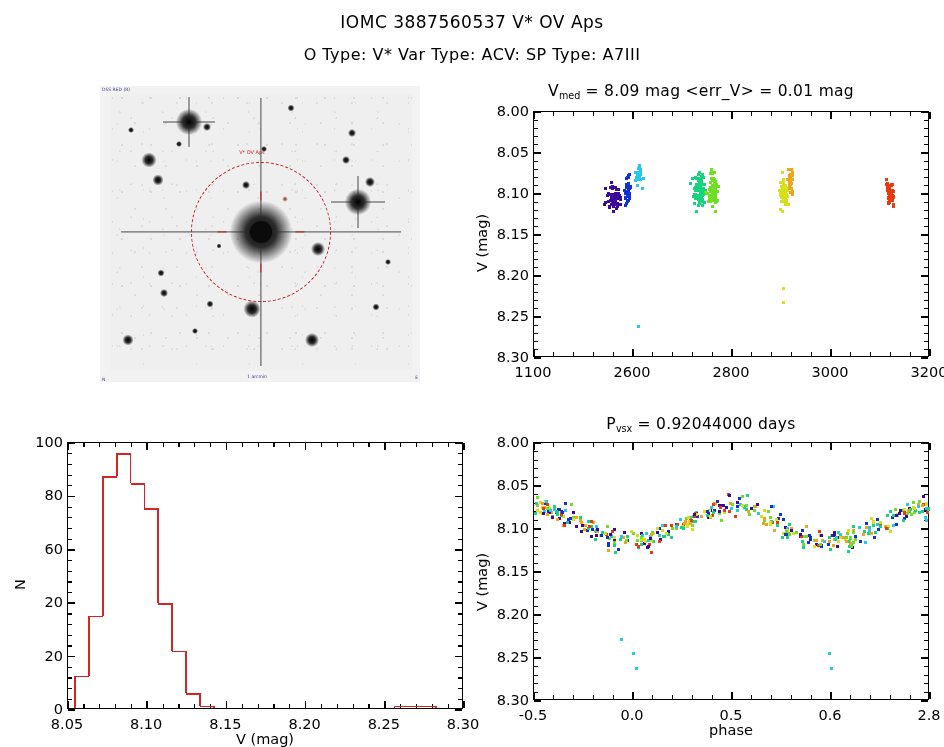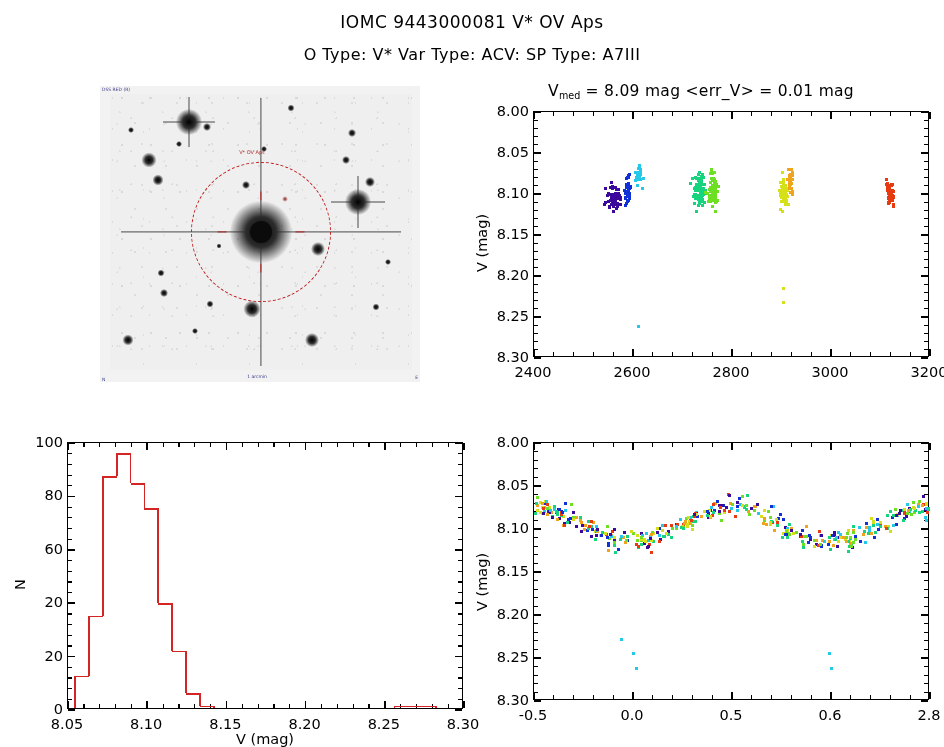--- a/index.html
+++ b/index.html
@@ -52,21 +52,21 @@
       transform:translateX(-50%);white-space:nowrap;}
   .tick{position:absolute;background:#000;}
   .pt{position:absolute;width:3px;height:3px;}
   .histline{position:absolute;background:#d42424;}
   sub{font-size:.62em;vertical-align:baseline;position:relative;top:.35em;letter-spacing:0;}
 </style>
 </head>
 <body>
 
 <div class="title-block">
-  <div class="title-main">IOMC 9443000081    V* OV Aps</div>
+  <div class="title-main">IOMC 3887560537    V* OV Aps</div>
   <div class="title-sub">O Type: V*   Var Type: ACV:   SP Type: A7III</div>
 </div>
 
 <div class="panel" id="finder">
   <div class="sky">
     <div class="frame">
       <div class="noise"></div>
 
       <div class="spike-h" style="left:50%;top:50%;width:280px;height:1.2px;"></div>
       <div class="spike-v" style="left:50%;top:50%;width:1.2px;height:268px;"></div>
@@ -683,21 +683,21 @@
       <div class="pt" style="left:248.475px;top:188.739999999999px;background:#d6e018;"></div>
     </div>
   <div class="ylab" style="left:8px;top:190px;">V (mag)</div>
 <div class="ytick-txt" style="left:5px;top:29px;width:58px;">8.00</div>
     <div class="ytick-txt" style="left:5px;top:70px;width:58px;">8.05</div>
     <div class="ytick-txt" style="left:5px;top:111px;width:58px;">8.10</div>
     <div class="ytick-txt" style="left:5px;top:152px;width:58px;">8.15</div>
     <div class="ytick-txt" style="left:5px;top:193px;width:58px;">8.20</div>
     <div class="ytick-txt" style="left:5px;top:234px;width:58px;">8.25</div>
     <div class="ytick-txt" style="left:5px;top:275px;width:58px;">8.30</div>
-    <div class="xtick-txt" style="left:67px;top:282px;">2400</div>
+    <div class="xtick-txt" style="left:67px;top:282px;">1100</div>
     <div class="xtick-txt" style="left:166px;top:282px;">2600</div>
     <div class="xtick-txt" style="left:265px;top:282px;">2800</div>
     <div class="xtick-txt" style="left:364px;top:282px;">3000</div>
     <div class="xtick-txt" style="left:463px;top:282px;">3200</div>
   </div>
 
 <div class="panel" id="hist-panel" style="left:0px;top:424px;width:470px;height:320px;">
   <div class="plotbox" id="hist-box" style="left:67px;top:18px;width:396px;height:267px;">
       <div class="tick" style="left:0px;top:-0.8px;width:7px;height:1.6px;"></div>
       <div class="tick" style="right:0px;top:-0.8px;width:7px;height:1.6px;"></div>
@@ -840,20 +840,23 @@
     <div class="ytick-txt" style="left:5px;top:285px;width:58px;">0</div>
     <div class="xtick-txt" style="left:67px;top:292px;">8.05</div>
     <div class="xtick-txt" style="left:146.2px;top:292px;">8.10</div>
     <div class="xtick-txt" style="left:225.4px;top:292px;">8.15</div>
     <div class="xtick-txt" style="left:304.6px;top:292px;">8.20</div>
     <div class="xtick-txt" style="left:383.8px;top:292px;">8.25</div>
     <div class="xtick-txt" style="left:463px;top:292px;">8.30</div>
   </div>
 
 <div class="panel" id="ph-panel" style="left:466px;top:415px;width:470px;height:330px;">
+  <div class="plot-title" style="top:0;left:0;">
+    <span>P</span><sub>vsx</sub><span> = 0.92044000 days</span>
+  </div>
   <div class="plotbox" id="ph-box" style="left:67px;top:27px;width:396px;height:258px;">
       <div class="tick" style="left:0px;top:-0.8px;width:7px;height:1.6px;"></div>
       <div class="tick" style="right:0px;top:-0.8px;width:7px;height:1.6px;"></div>
       <div class="tick" style="left:0px;top:8.1px;width:4px;height:1.2px;"></div>
       <div class="tick" style="right:0px;top:8.1px;width:4px;height:1.2px;"></div>
       <div class="tick" style="left:0px;top:16.7px;width:4px;height:1.2px;"></div>
       <div class="tick" style="right:0px;top:16.7px;width:4px;height:1.2px;"></div>
       <div class="tick" style="left:0px;top:25.3px;width:4px;height:1.2px;"></div>
       <div class="tick" style="right:0px;top:25.3px;width:4px;height:1.2px;"></div>
       <div class="tick" style="left:0px;top:33.9px;width:4px;height:1.2px;"></div>
@@ -1398,20 +1401,21 @@
       <div class="pt" style="left:235.08095466186336px;top:78.13863265372032px;background:#d6e018;"></div>
       <div class="pt" style="left:110.72368531684563px;top:89.47563912723331px;background:#24c8e8;"></div>
       <div class="pt" style="left:135.68403917978705px;top:92.76793354644775px;background:#16d47e;"></div>
       <div class="pt" style="left:101.46000000000001px;top:223.81999999999985px;background:#24c8e8;"></div>
       <div class="pt" style="left:97.5px;top:209.19999999999882px;background:#24c8e8;"></div>
       <div class="pt" style="left:295.5px;top:223.81999999999985px;background:#24c8e8;"></div>
       <div class="pt" style="left:293.52px;top:209.19999999999882px;background:#24c8e8;"></div>
       <div class="pt" style="left:85.62px;top:194.5799999999993px;background:#24c8e8;"></div>
     </div>
   <div class="ylab" style="left:8px;top:196px;">V (mag)</div>
+  <div class="xlab" style="left:67px;top:307px;width:396px;">phase</div>
 <div class="ytick-txt" style="left:5px;top:27px;width:58px;">8.00</div>
     <div class="ytick-txt" style="left:5px;top:70px;width:58px;">8.05</div>
     <div class="ytick-txt" style="left:5px;top:113px;width:58px;">8.10</div>
     <div class="ytick-txt" style="left:5px;top:156px;width:58px;">8.15</div>
     <div class="ytick-txt" style="left:5px;top:199px;width:58px;">8.20</div>
     <div class="ytick-txt" style="left:5px;top:242px;width:58px;">8.25</div>
     <div class="ytick-txt" style="left:5px;top:285px;width:58px;">8.30</div>
     <div class="xtick-txt" style="left:67px;top:292px;">-0.5</div>
     <div class="xtick-txt" style="left:166px;top:292px;">0.0</div>
     <div class="xtick-txt" style="left:265px;top:292px;">0.5</div>

